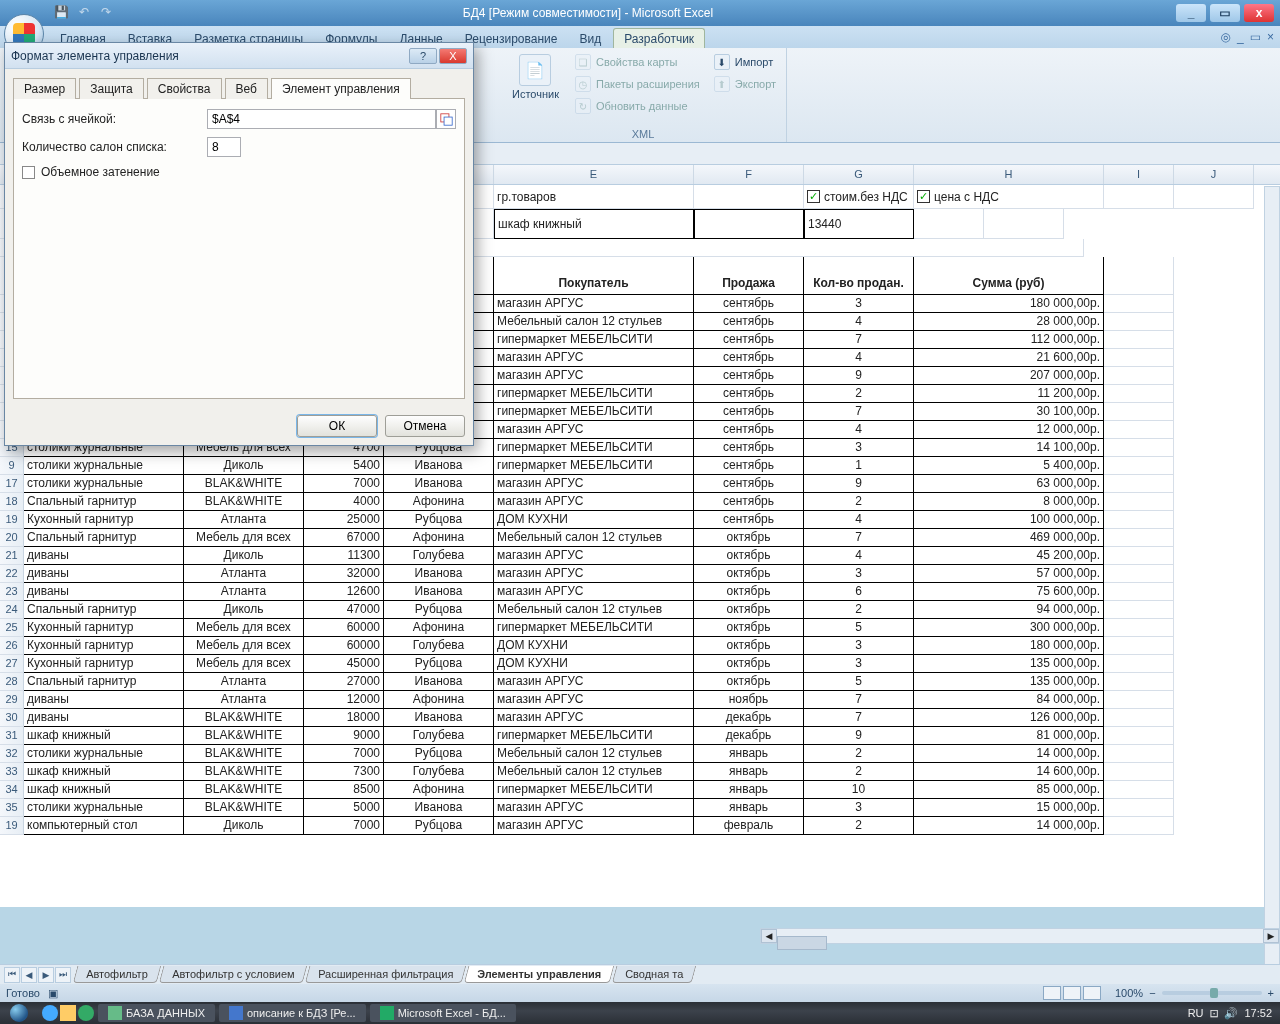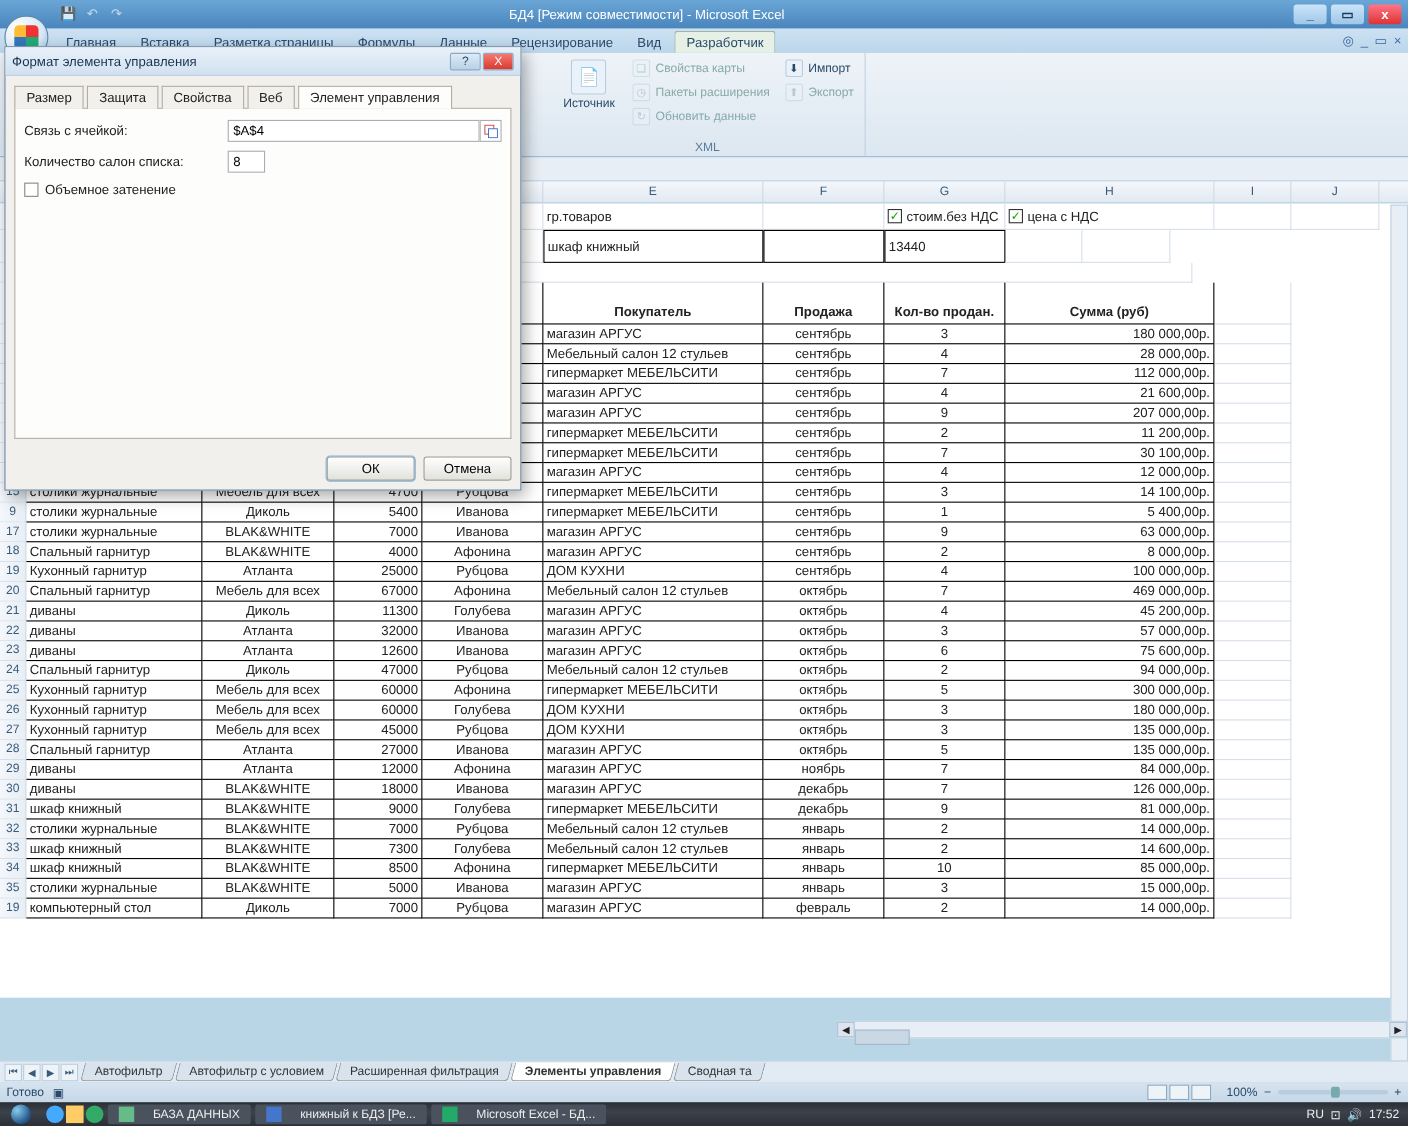--- a/index.html
+++ b/index.html
@@ -71,21 +71,21 @@
 .zoom { margin-left:auto; display:flex; gap:6px; align-items:center;}
 .viewbtns { display:flex; gap:2px; margin-right:8px;}
 .viewbtns span { width:18px; height:14px; border:1px solid #8aa8c4; background:#eef3f8;}
 .slider { width:100px; height:4px; background:#b8cde0; position:relative; border-radius:2px;}
 .slider .thumb { position:absolute; left:48%; top:-3px; width:8px; height:10px; background:#7aa; border-radius:2px;}
 
 
 .taskbar { position:absolute; bottom:0; left:0; right:0; height:22px; background: linear-gradient(#2a2f36,#3c424b 40%,#2a2f36); display:flex; align-items:center; color:#eee; font-size:11px;}
 .startbtn { width:38px; height:22px; display:flex; align-items:center; justify-content:center;}
 .startbtn .orb { width:18px; height:18px; border-radius:50%; background: radial-gradient(circle at 30% 30%,#8ce,#258 70%);}
-.tbtn { padding:2px 10px; background:#4a525e; margin-left:4px; border-radius:2px; display:flex; align-items:center; gap:17px; height:18px;}
+.tbtn { padding:2px 10px; background:#4a525e; margin-left:4px; border-radius:2px; display:flex; align-items:center; gap:4px; height:18px;}
 .tbtn .ti { width:14px; height:14px; background:#6b8;}
 .tray { margin-left:auto; display:flex; gap:6px; align-items:center; padding-right:8px;}
 
 
 .dialog { position:absolute; left:4px; top:42px; width:470px; background:#f1f0ec; border:1px solid #6a87a4; box-shadow: 4px 6px 14px rgba(0,0,0,.35); z-index:100;}
 .dialog .dtitle { height:26px; background: linear-gradient(#e9f1fa,#d2e1f0); display:flex; align-items:center; padding:0 6px; font-size:12px; color:#1a3450; border-bottom:1px solid #b8cde0;}
 .dialog .dbtns { margin-left:auto; display:flex; gap:2px;}
 .dialog .dbtn { width:28px; height:16px; display:flex; align-items:center; justify-content:center; background: linear-gradient(#dceaf6,#b9d1e7); border:1px solid #8fa9c3; border-radius:2px; font-size:11px; color:#2a4a6a;}
 .dialog .dbtn.close { background: linear-gradient(#f47a73,#d9392e); color:#fff;}
 .dialog .body { padding:8px;}
@@ -672,21 +672,21 @@
     <span style="width:16px;height:16px;background:#4af;border-radius:50%"></span>
     <span style="width:16px;height:16px;background:#fc6"></span>
     <span style="width:16px;height:16px;background:#3a6;border-radius:50%"></span>
   </div>
   <div class="tbtn">
       <div class="ti"></div>
       <span>БАЗА ДАННЫХ</span>
     </div>
   <div class="tbtn">
       <div class="ti" style="background:#47c"></div>
-      <span>книжный к БДЗ [Ре...</span>
+      <span>описание к БДЗ [Ре...</span>
     </div>
   <div class="tbtn">
       <div class="ti" style="background:#2a6"></div>
       <span>Microsoft Excel - БД...</span>
     </div>
   <div class="tray">
     <span>RU</span>
     <span>⊡</span>
     <span>🔊</span>
     <span>17:52</span>

